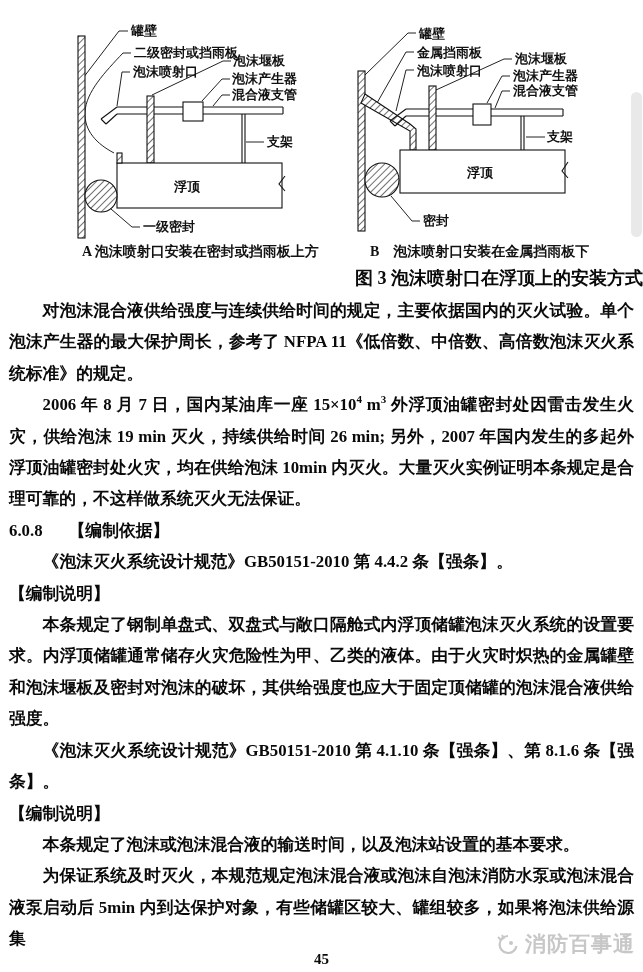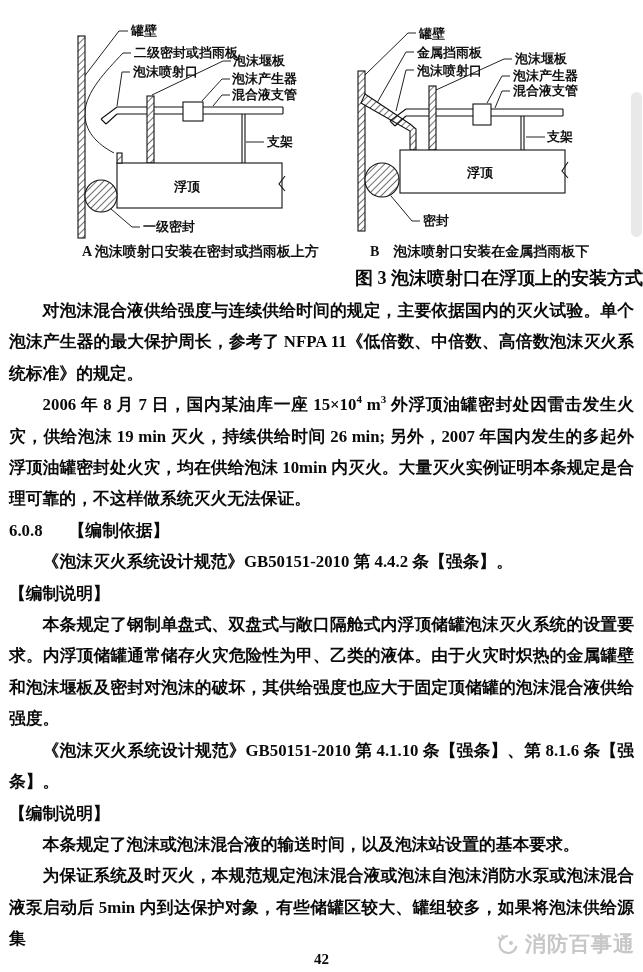--- a/index.html
+++ b/index.html
@@ -148,13 +148,13 @@
 
 <div class="watermark">
   <svg width="30" height="26" viewBox="0 0 30 26">
     <path d="M10 4 L12 8 M6 6 L9 9" stroke="#c7c7c7" stroke-width="2" fill="none"></path>
     <path d="M16 5 a8.5 8.5 0 1 0 8.5 10" stroke="#c7c7c7" stroke-width="2.2" fill="none"></path>
     <circle cx="19" cy="12" r="2" fill="#c7c7c7"></circle>
   </svg>
   <span>消防百事通</span>
 </div>
 
-<div class="pagenum">42</div>
+<div class="pagenum">45</div>
 
 </body></html>

